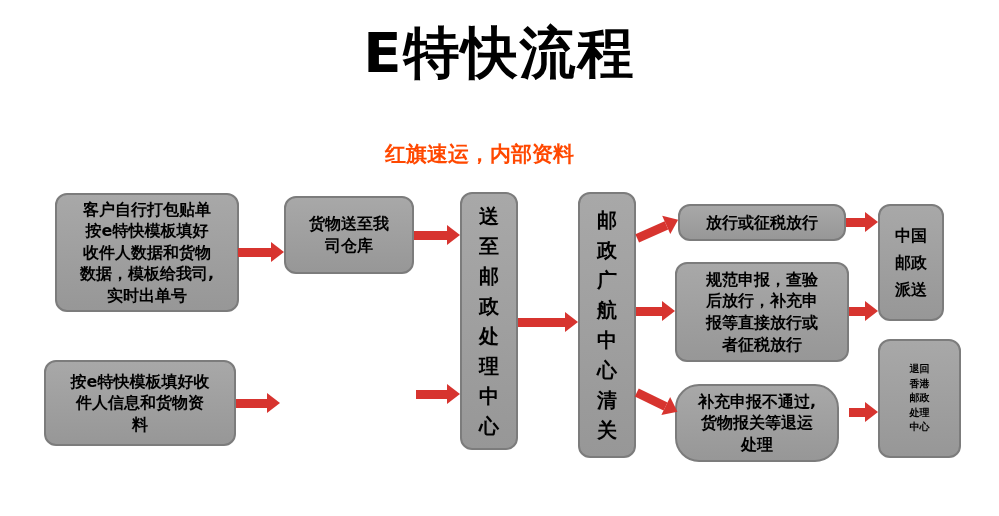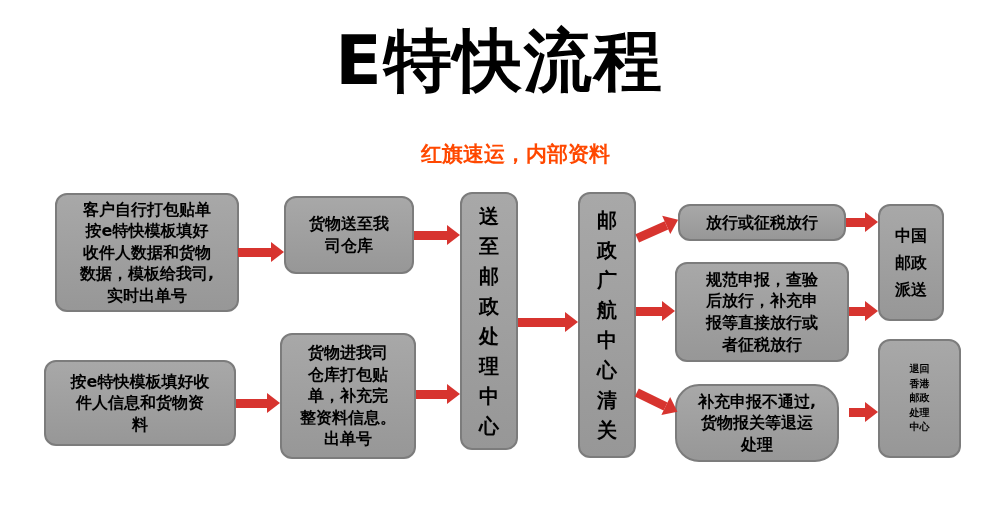--- a/index.html
+++ b/index.html
@@ -5,28 +5,27 @@
   * { margin:0; padding:0; box-sizing:border-box; }
   html,body { background:#fff; }
   body {
     width:999px; height:516px; position:relative; overflow:hidden;
     font-family:"DejaVu Sans","Liberation Sans",sans-serif;
   }
   .stage { position:absolute; left:0; top:0; width:999px; height:516px; }
 
   .title {
     position:absolute; top:16px; left:0; width:100%;
-    text-align:center; font-size:68px; font-weight:900;
+    text-align:center; font-size:56px; font-weight:900;
     color:var(--title-color,#000); letter-spacing:2px;
   }
   .subtitle {
     position:absolute; top:140px; left:0; width:96%;
     text-align:center; font-size:21px; font-weight:700;
     color:var(--subtitle-color,#ff4800);
-    margin-left:36px;
   }
 
   .node {
     position:absolute;
     background:linear-gradient(var(--box-fill-light,#a8a8a8),var(--box-fill,#979797));
     border:2px solid var(--box-border,#7c7c7c);
     border-radius:12px;
     color:#000; font-weight:700;
     display:flex; align-items:center; justify-content:center;
     text-align:center; white-space:pre-line;
@@ -58,25 +57,20 @@
 按e特快模板填好
 收件人数据和货物
 数据，模板给我司,
 实时出单号</div>
   <div class="node" style="left:44px;top:360px;width:192px;height:86px;">按e特快模板填好收
 件人信息和货物资
 料</div>
 
   <div class="node" style="left:284px;top:196px;width:130px;height:78px;">货物送至我
 司仓库</div>
-  <div class="node" style="left:280px;top:333px;width:136px;height:126px;">货物进我司
-仓库打包贴
-单，补充完
-整资料信息。
-出单号</div>
 
   <div class="node vnode" style="left:460px;top:192px;width:58px;height:258px;">送
 至
 邮
 政
 处
 理
 中
 心</div>
   <div class="node vnode" style="left:578px;top:192px;width:58px;height:266px;">邮

